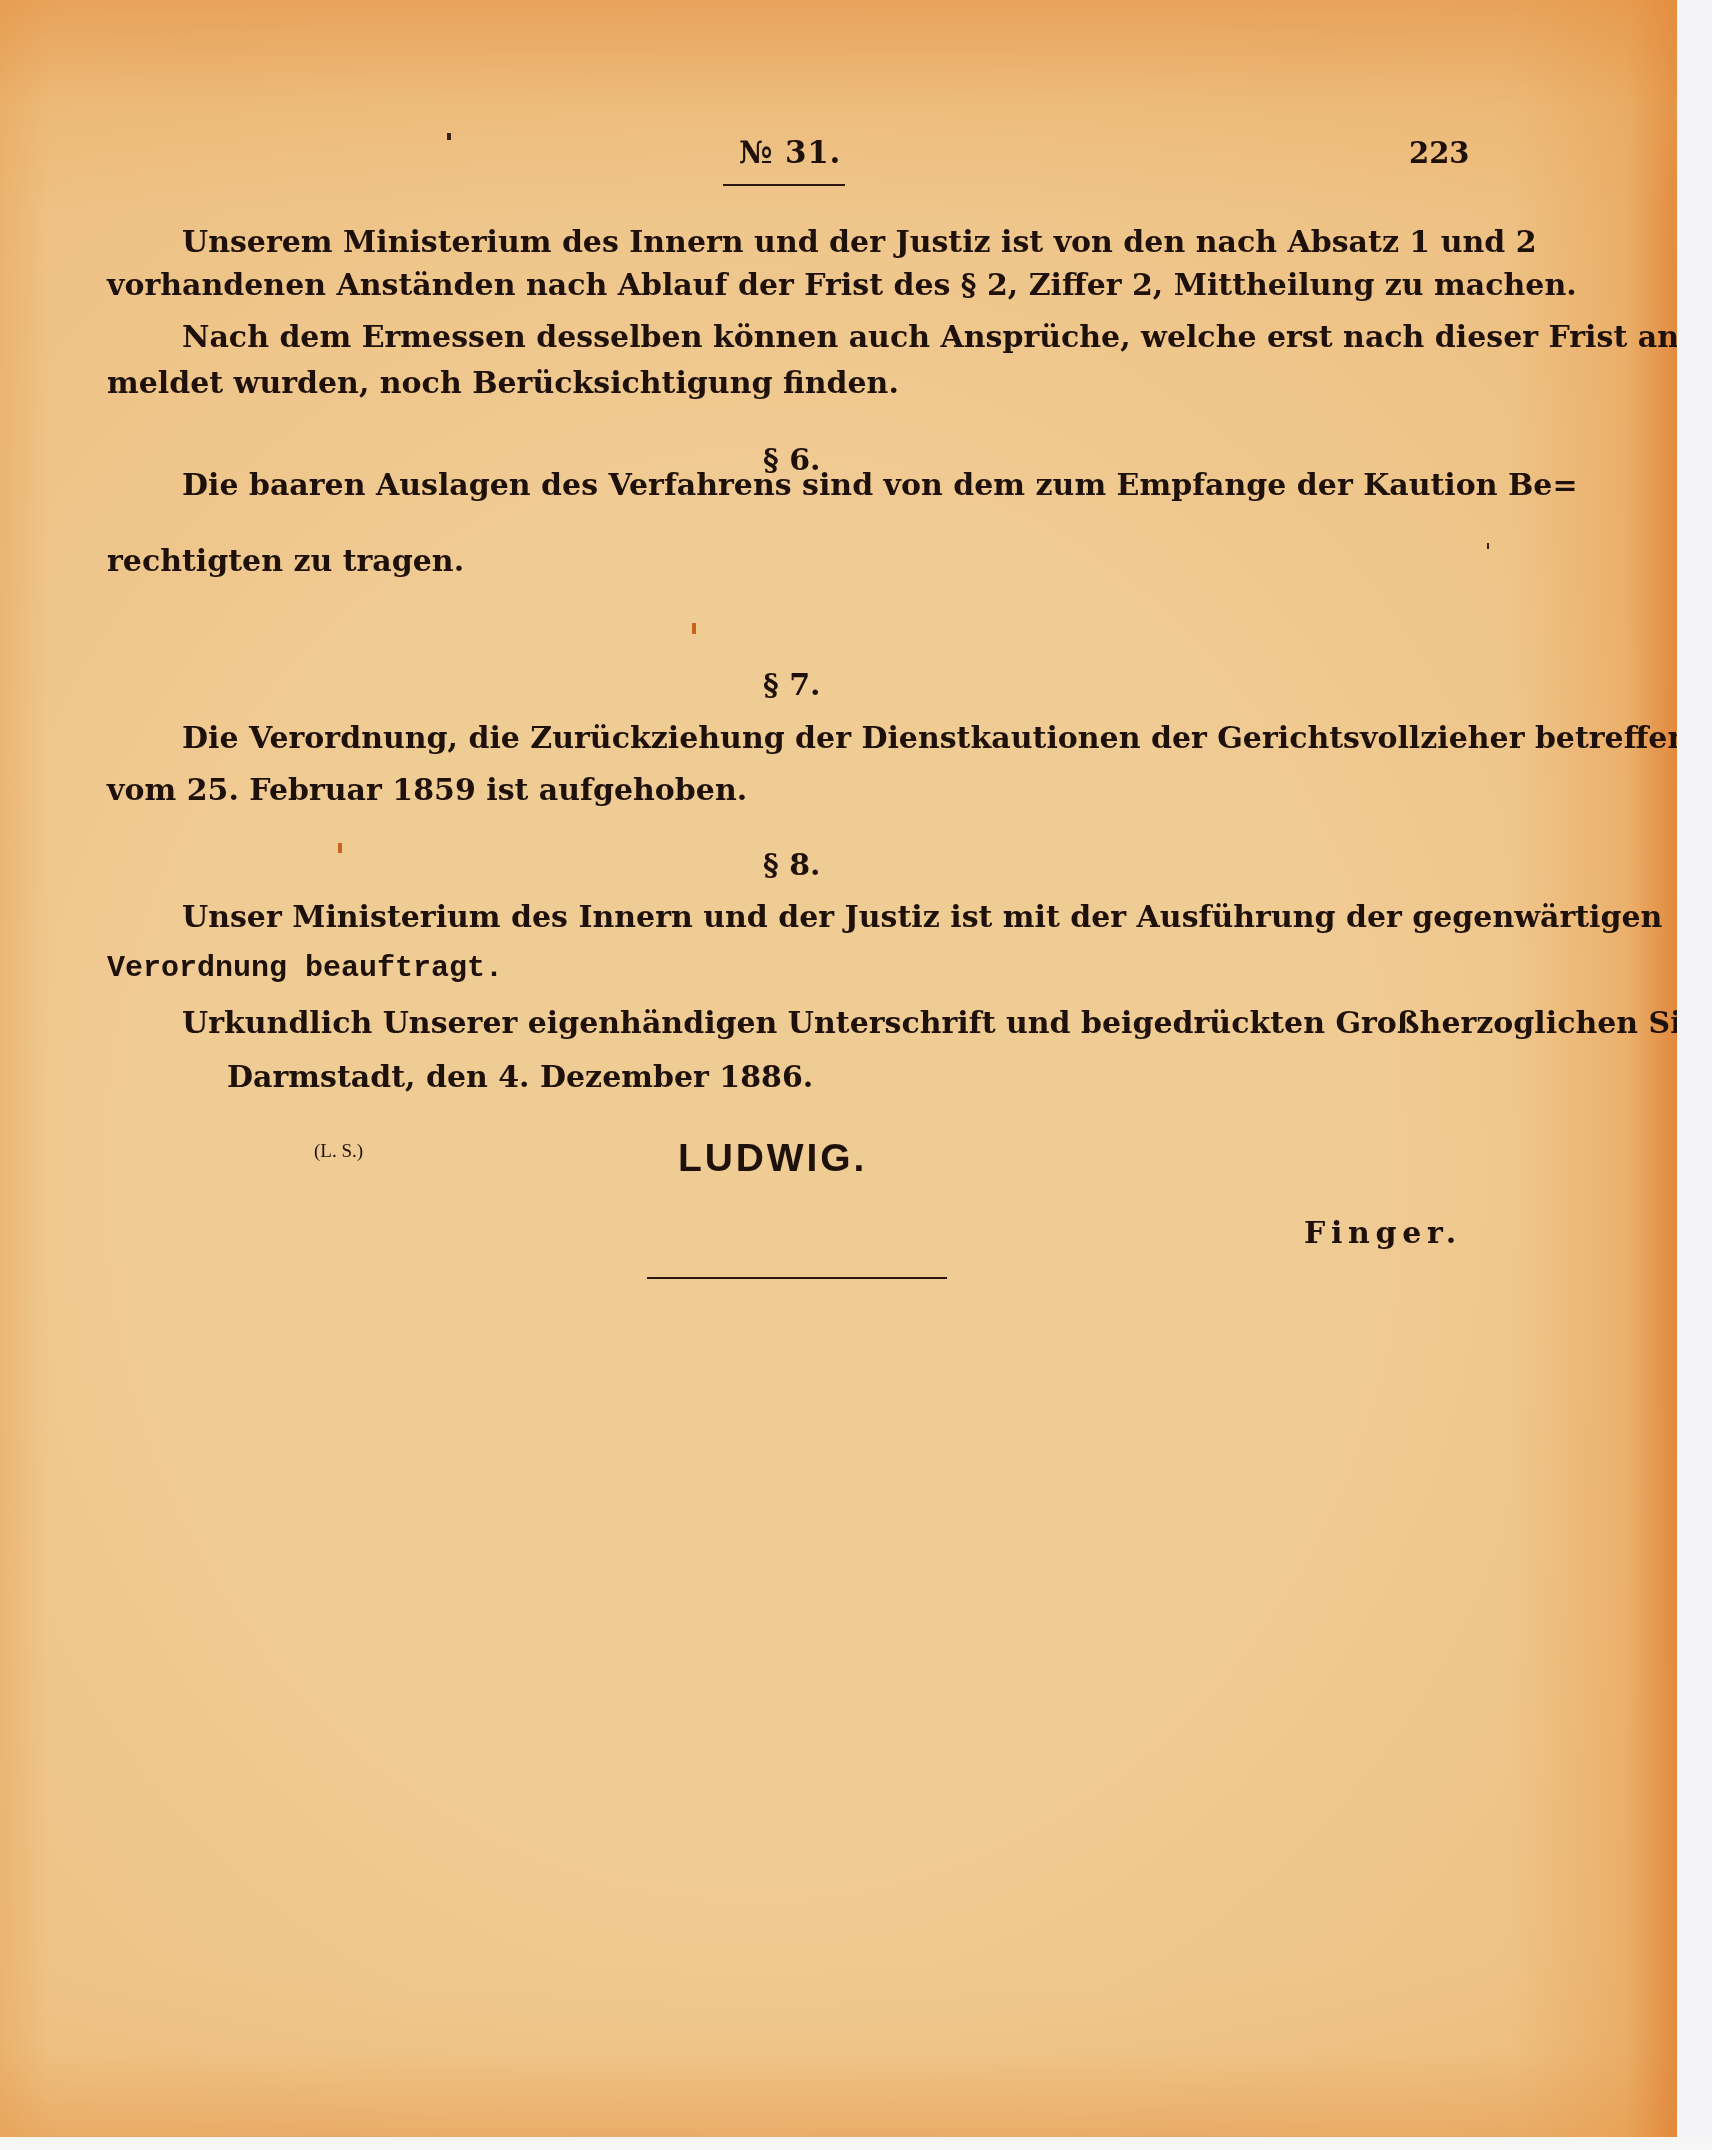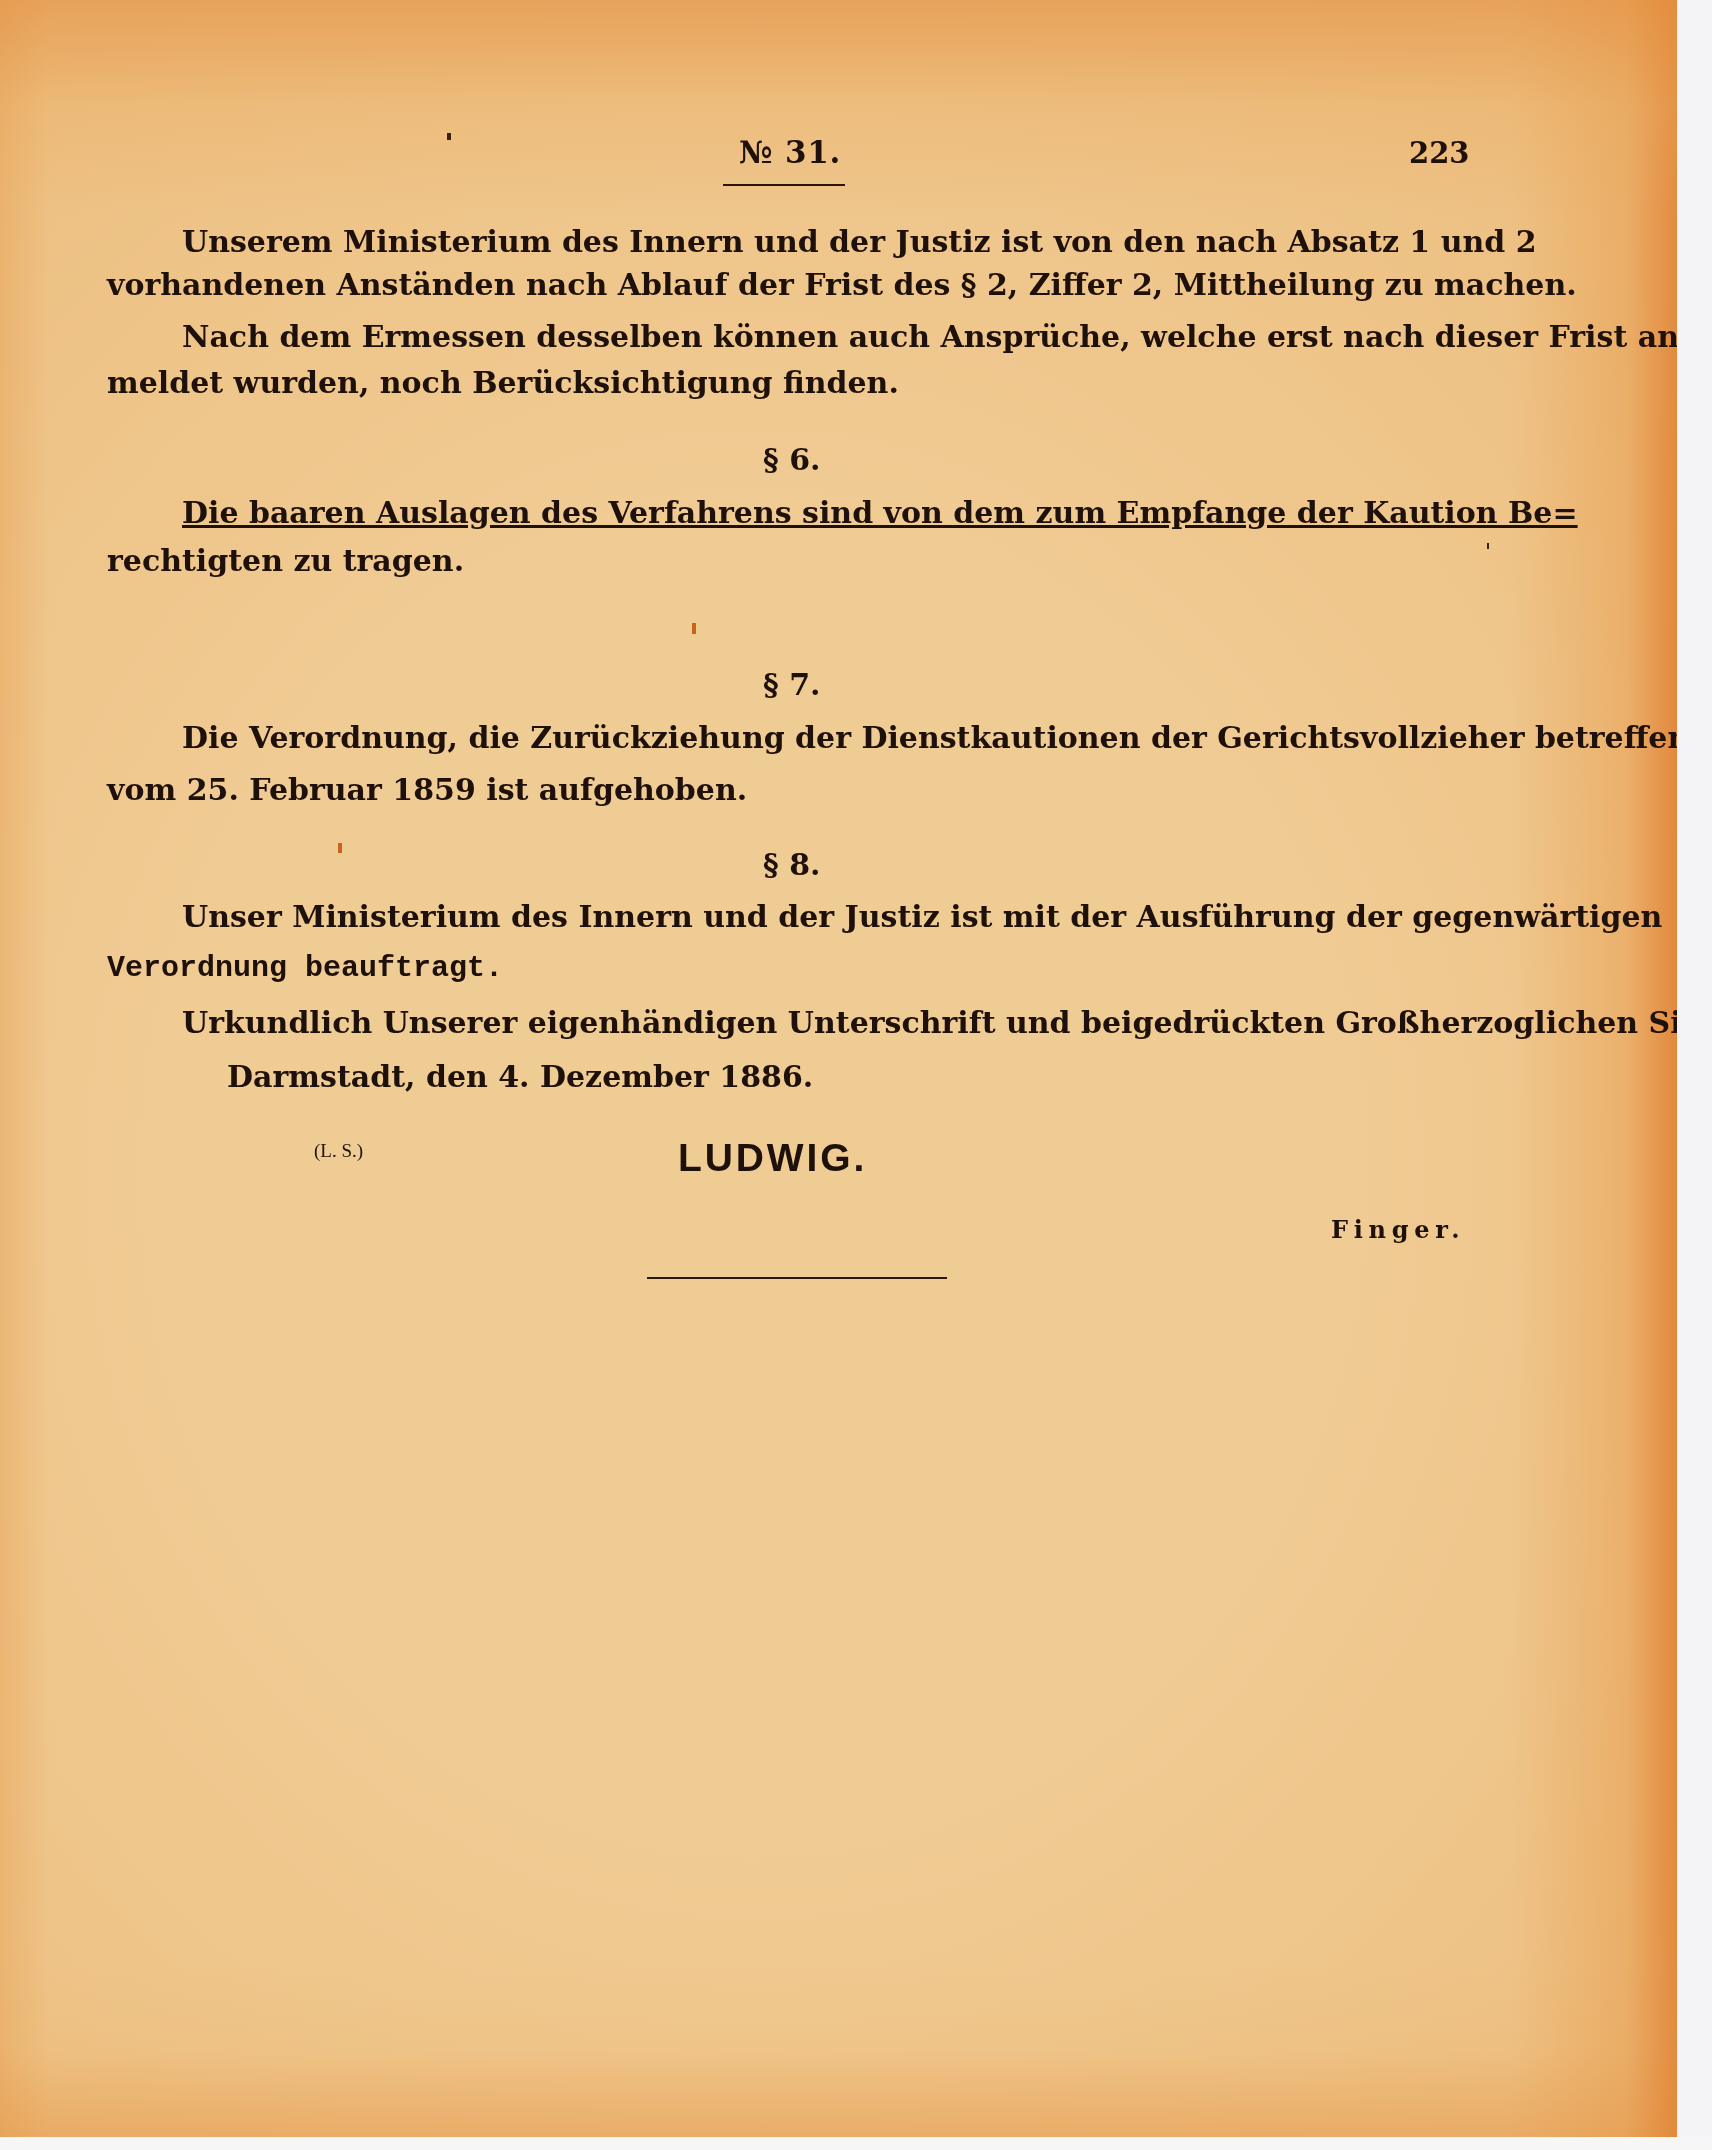--- a/index.html
+++ b/index.html
@@ -96,24 +96,23 @@
       top: 1136px;
       font-size: 39px;
       font-weight: bold;
       letter-spacing: 2.9px;
       font-family: Liberation Sans, sans-serif;
     }
     .countersign {
       position: absolute;
       left: 1304px;
       top: 1215px;
-      font-size: 24px;
+      font-size: 30px;
       font-weight: bold;
       letter-spacing: 5.7px;
-      margin-left: 27px;
     }
     .closing-rule {
       position: absolute;
       left: 647px;
       top: 1277px;
       width: 300px;
       height: 2.1px;
       background: #2a160c;
     }
     .speck {
@@ -130,21 +129,21 @@
   <div class="header-number">№ 31.</div>
   <div class="header-rule"></div>
   <div class="page-number">223</div>
 
   <div class="line" style="left:182px; top:227px; width:1295px;">Unserem Ministerium des Innern und der Justiz ist von den nach Absatz 1 und 2</div>
   <div class="line justify" style="left:107px; top:270px; width:1370px;">vorhandenen Anständen nach Ablauf der Frist des § 2, Ziffer 2, Mittheilung zu machen.</div>
   <div class="line justify" style="left:182px; top:322px; width:1295px;">Nach dem Ermessen desselben können auch Ansprüche, welche erst nach dieser Frist ange=</div>
   <div class="line" style="left:107px; top:368px;">meldet wurden, noch Berücksichtigung finden.</div>
 
   <div class="section" style="left:763px; top:442px;">§ 6.</div>
-  <div class="line justify" style="left:182px; top:498px; width:1295px;text-decoration:underline;">Die baaren Auslagen des Verfahrens sind von dem zum Empfange der Kaution Be=</div>
+  <div class="line justify" style="left:182px; top:470px; width:1295px;">Die baaren Auslagen des Verfahrens sind von dem zum Empfange der Kaution Be=</div>
   <div class="line" style="left:107px; top:546px;">rechtigten zu tragen.</div>
 
   <div class="section" style="left:763px; top:667px;">§ 7.</div>
   <div class="line justify" style="left:182px; top:723px; width:1295px;">Die Verordnung, die Zurückziehung der Dienstkautionen der Gerichtsvollzieher betreffend,</div>
   <div class="line" style="left:107px; top:775px;">vom 25. Februar 1859 ist aufgehoben.</div>
 
   <div class="section" style="left:763px; top:847px;">§ 8.</div>
   <div class="line justify" style="left:182px; top:902px; width:1295px;">Unser Ministerium des Innern und der Justiz ist mit der Ausführung der gegenwärtigen</div>
   <div class="line" style="left:107px; top:953px;font-family:Liberation Mono, monospace;">Verordnung beauftragt.</div>
   <div class="line justify" style="left:182px; top:1008px; width:1295px;">Urkundlich Unserer eigenhändigen Unterschrift und beigedrückten Großherzoglichen Siegels.</div>

